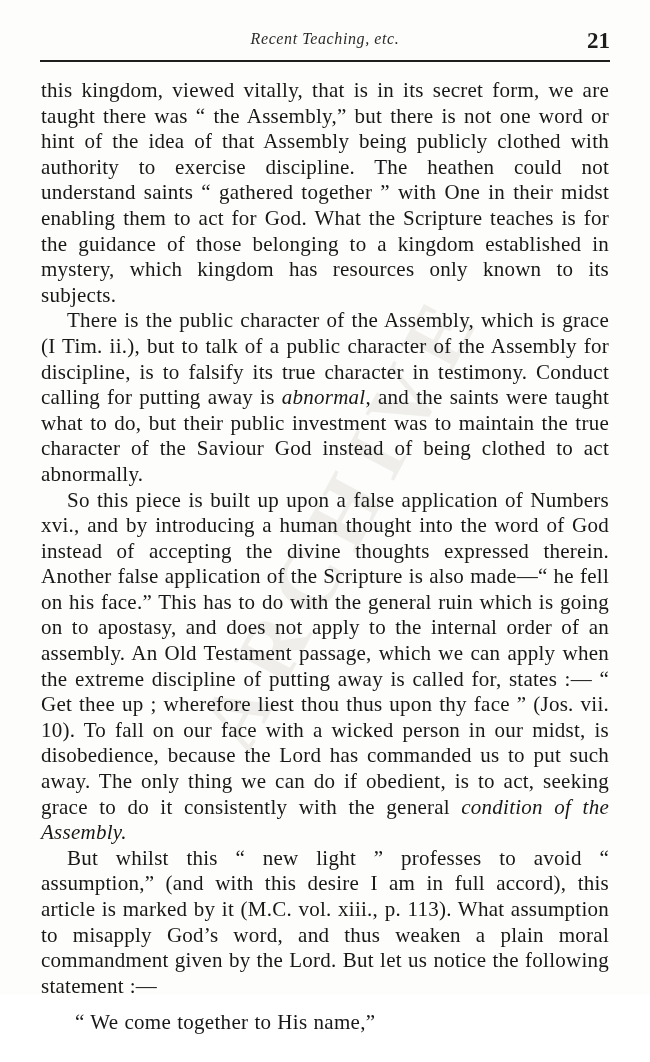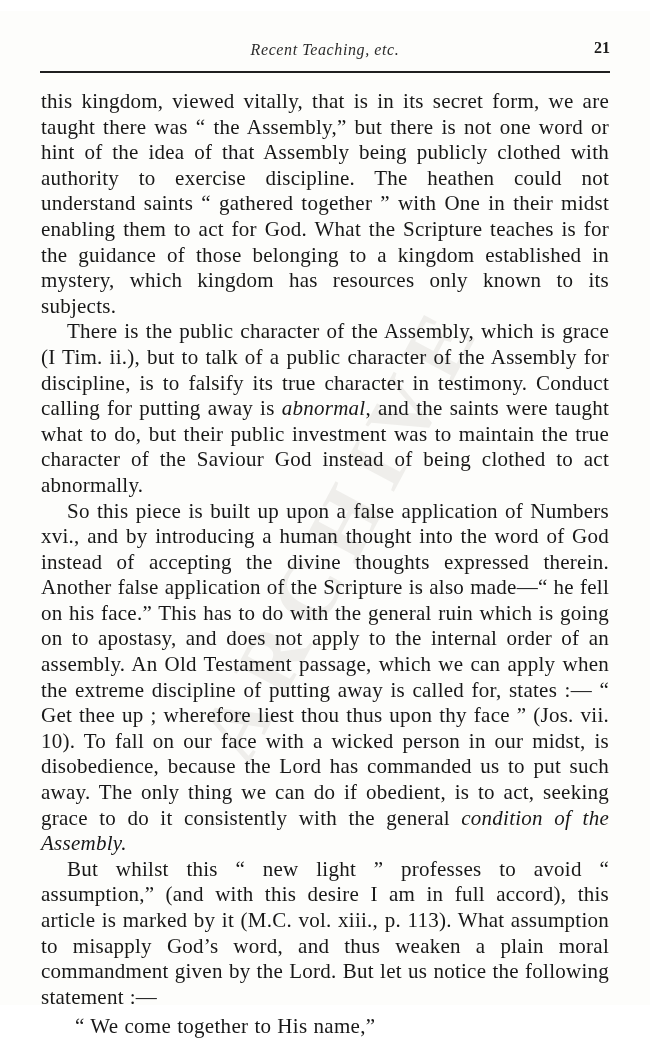--- a/index.html
+++ b/index.html
@@ -9,21 +9,21 @@
   }
   body {
     width: 650px;
     height: 1062px;
     position: relative;
     overflow: hidden;
     font-family: "Liberation Serif", serif;
   }
   .page {
     position: absolute;
-    top: 11px; left: 0;
+    top: 0; left: 0;
     width: 650px;
     height: 994px;
     background: #fdfdfb;
   }
   
   .watermark {
     position: absolute;
     top: 0; left: 0;
     width: 650px;
     height: 1062px;
@@ -62,21 +62,21 @@
     font-style: italic;
     font-size: 16px;
     letter-spacing: 0.6px;
     color: #2b2b2b;
   }
   .page-number {
     position: absolute;
     right: 0;
     top: -2px;
     font-family: "Liberation Serif", serif;
-    font-size: 16px;
+    font-size: 23px;
     font-weight: bold;
     color: #1d1d1d;
   }
   .rule {
     position: absolute;
     top: 60px;
     left: 40px;
     width: 570px;
     height: 2px;
     background: #1f1f1f;
@@ -98,21 +98,21 @@
     text-indent: 26px;
     letter-spacing: 0.25px;
     word-spacing: 0.5px;
   }
   .body-text p.first {
     text-indent: 0;
   }
   .body-text p.quote {
     text-indent: 34px;
     text-align: left;
-    margin-top: 4px;
+    margin-top: 11px;
     letter-spacing: 0.3px;
   }
   .body-text i {
   }
 </style>
 </head>
 <body>
 
 <div class="page">
 

